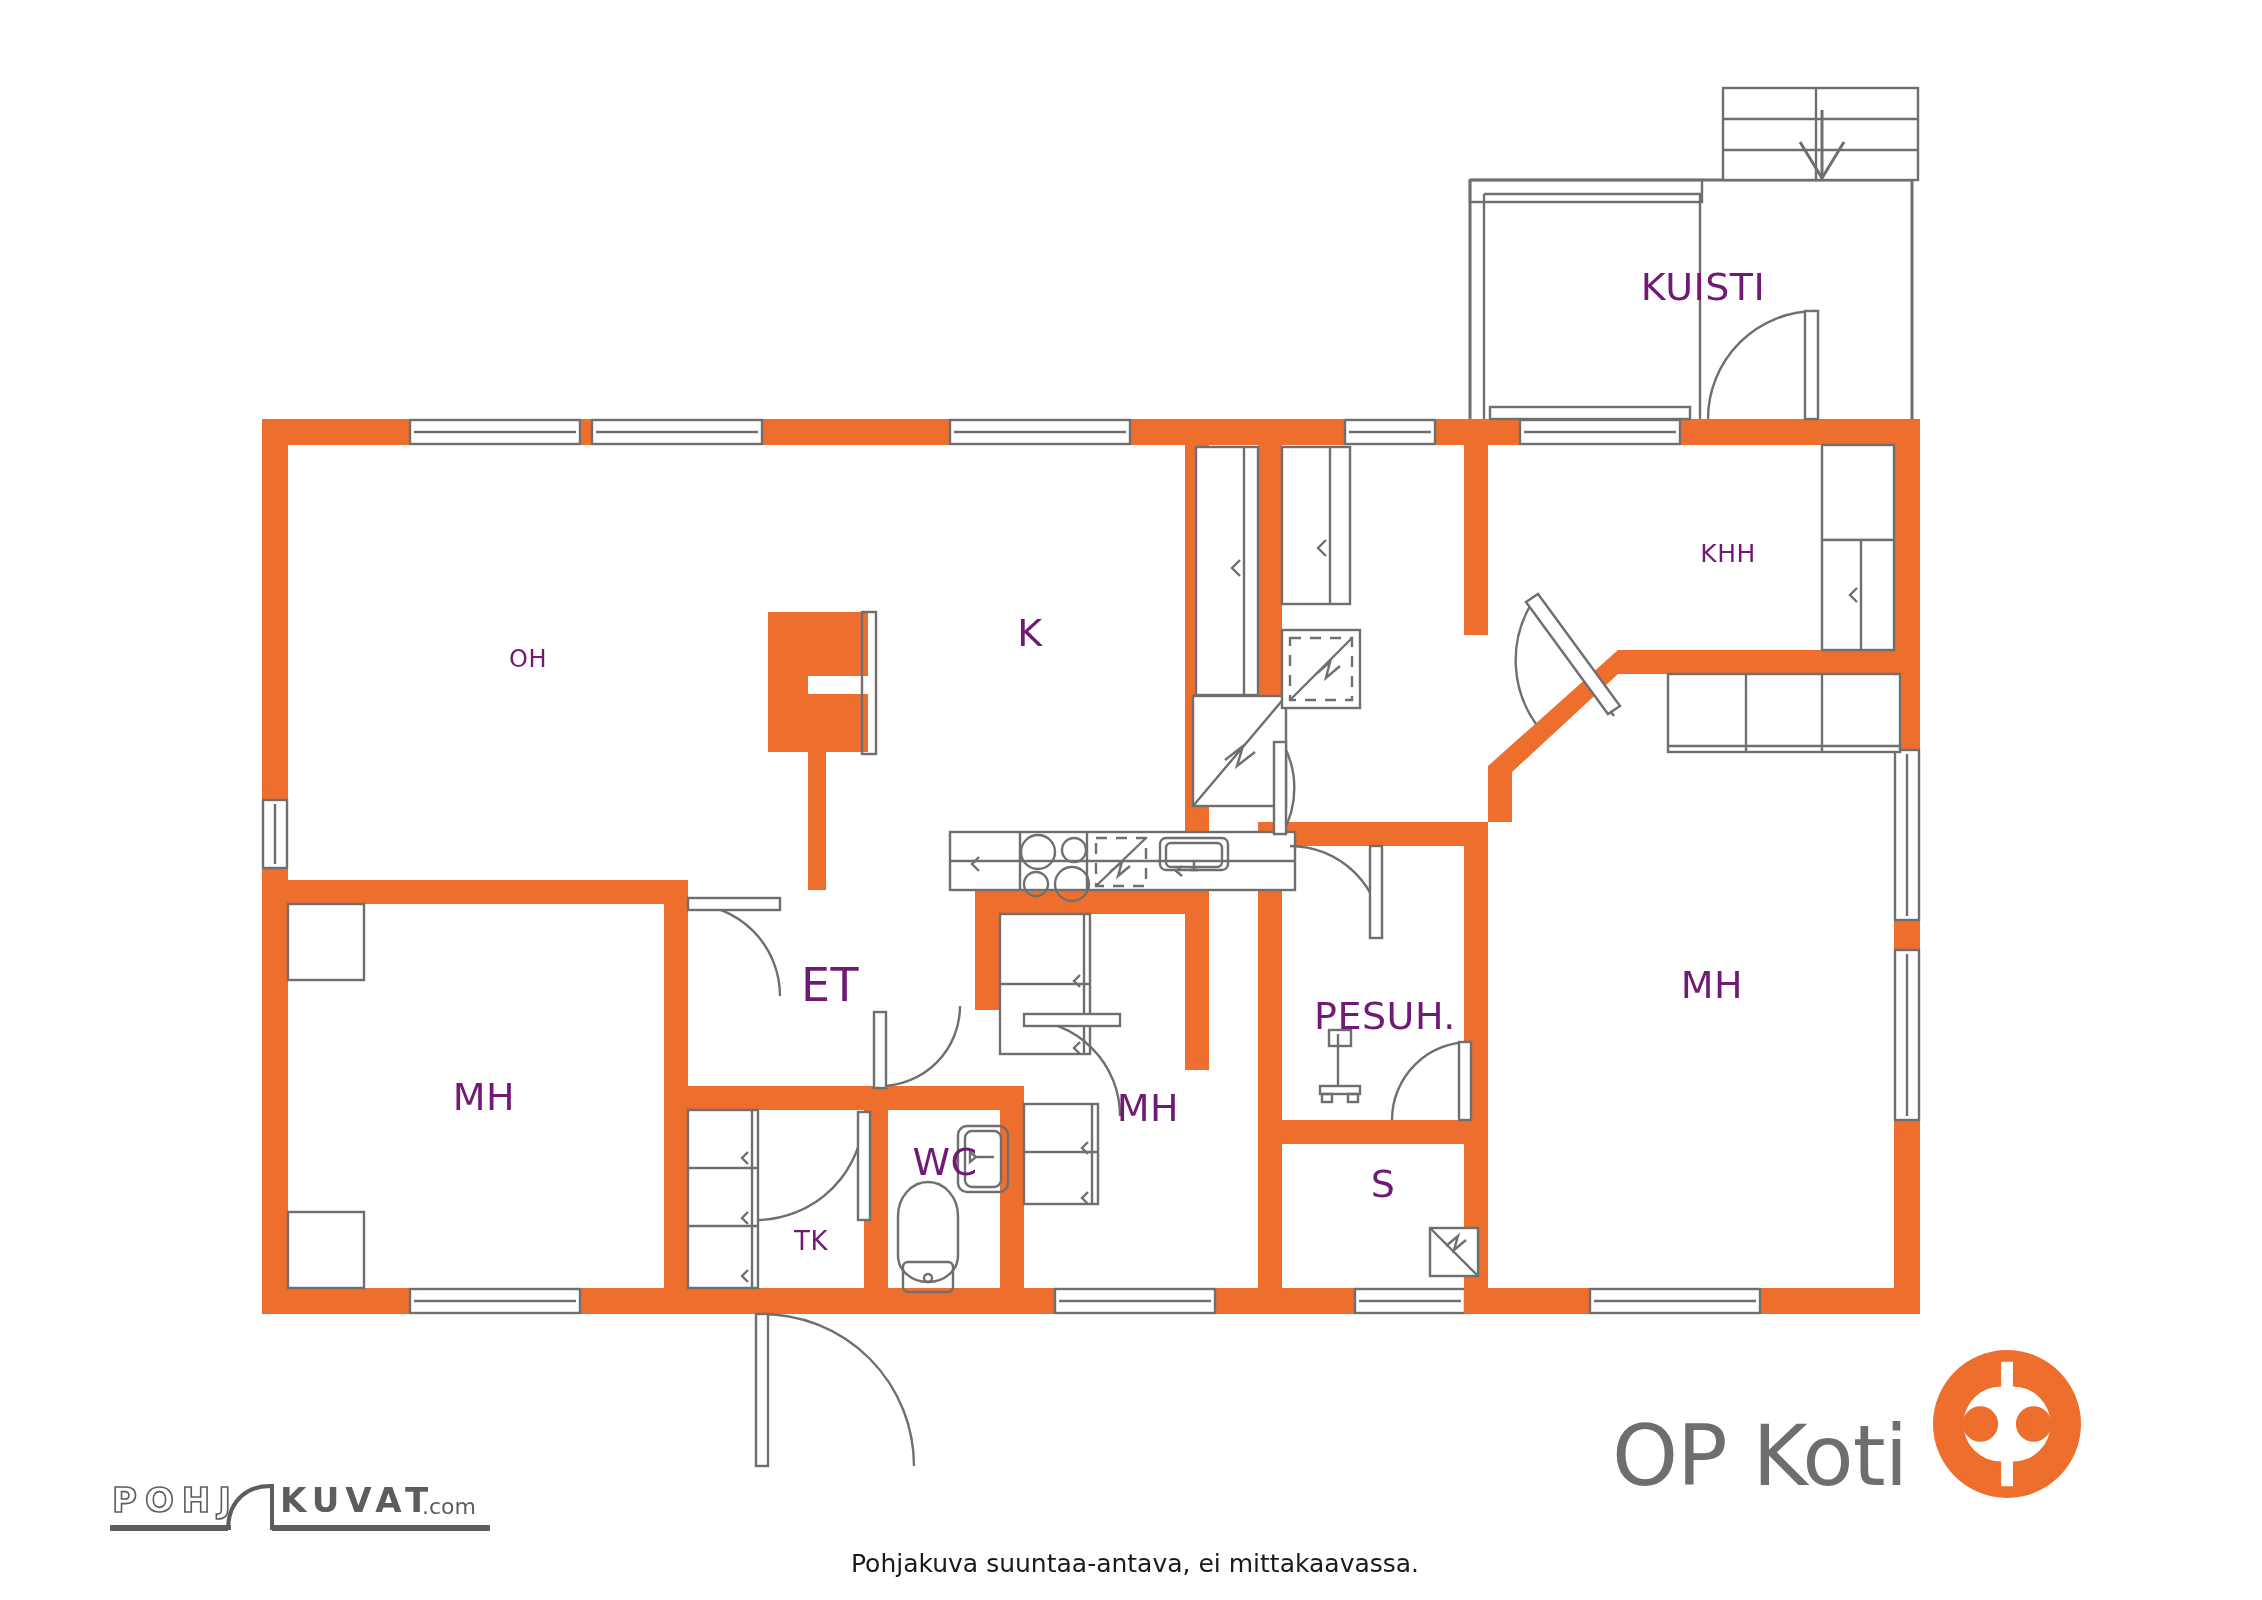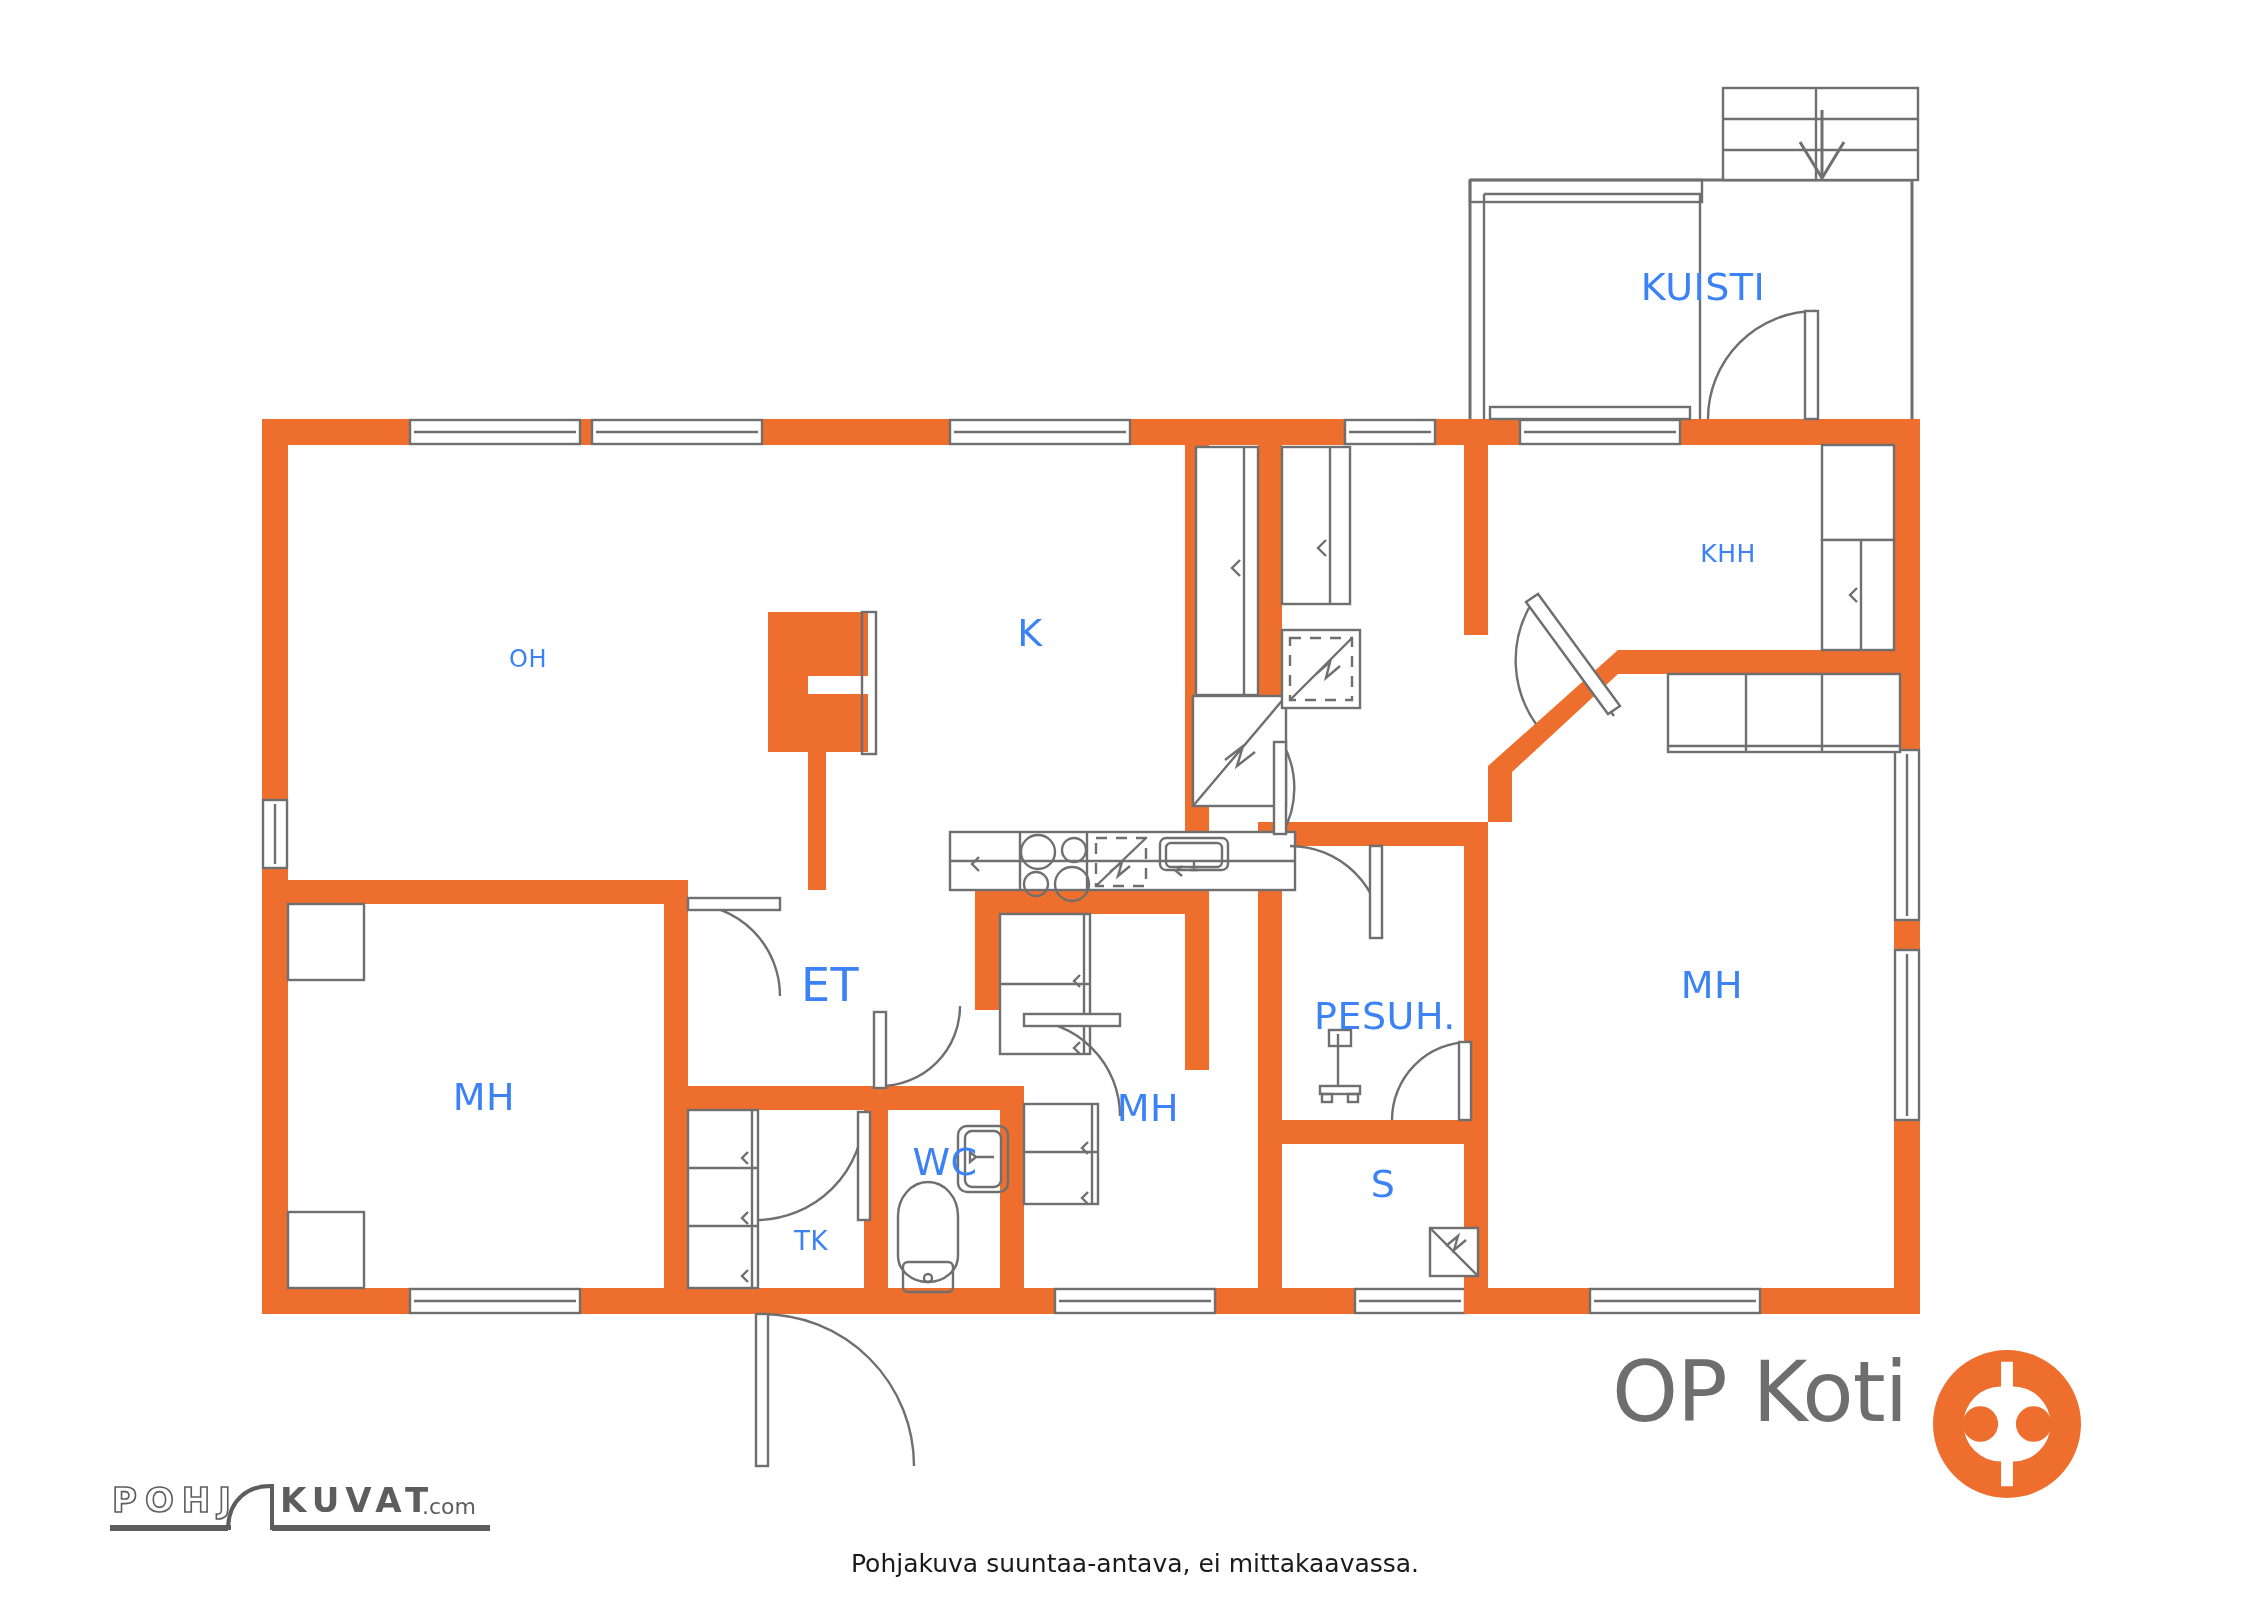--- a/index.html
+++ b/index.html
@@ -6,39 +6,39 @@
   body{width:2262px;height:1600px;position:relative;overflow:hidden;
        font-family:"DejaVu Sans","Liberation Sans",sans-serif;}
 
   #stage{position:absolute;inset:0;width:2262px;height:1600px;}
 
   svg#plan{position:absolute;left:0;top:0;width:2262px;height:1600px;display:block;}
 
   .room-label{
     position:absolute;
     font-family:"DejaVu Sans","Liberation Sans",sans-serif;
-    color:#3b82f6;
+    color:#701a75;
     font-weight:400;
     letter-spacing:0.5px;
     white-space:nowrap;
     transform:translate(-50%,-50%);
     pointer-events:none;
   }
 
   .caption{
     position:absolute;
     font-family:"DejaVu Sans","Liberation Sans",sans-serif;
     font-size:25px;
     color:#1a1a1a;
     white-space:nowrap;
     transform:translateX(-50%);
   }
 
   
-  #op-logo{position:absolute;display:flex;align-items:flex-start;gap:26px;}
+  #op-logo{position:absolute;display:flex;align-items:flex-end;gap:26px;}
   #op-wordmark{
     font-family:"DejaVu Sans","Liberation Sans",sans-serif;
     font-size:84px;
     color:#6e6e6e;
     letter-spacing:-1px;
     line-height:1;
   }
   #op-mark{width:148px;height:148px;flex:0 0 auto;}
 
   

